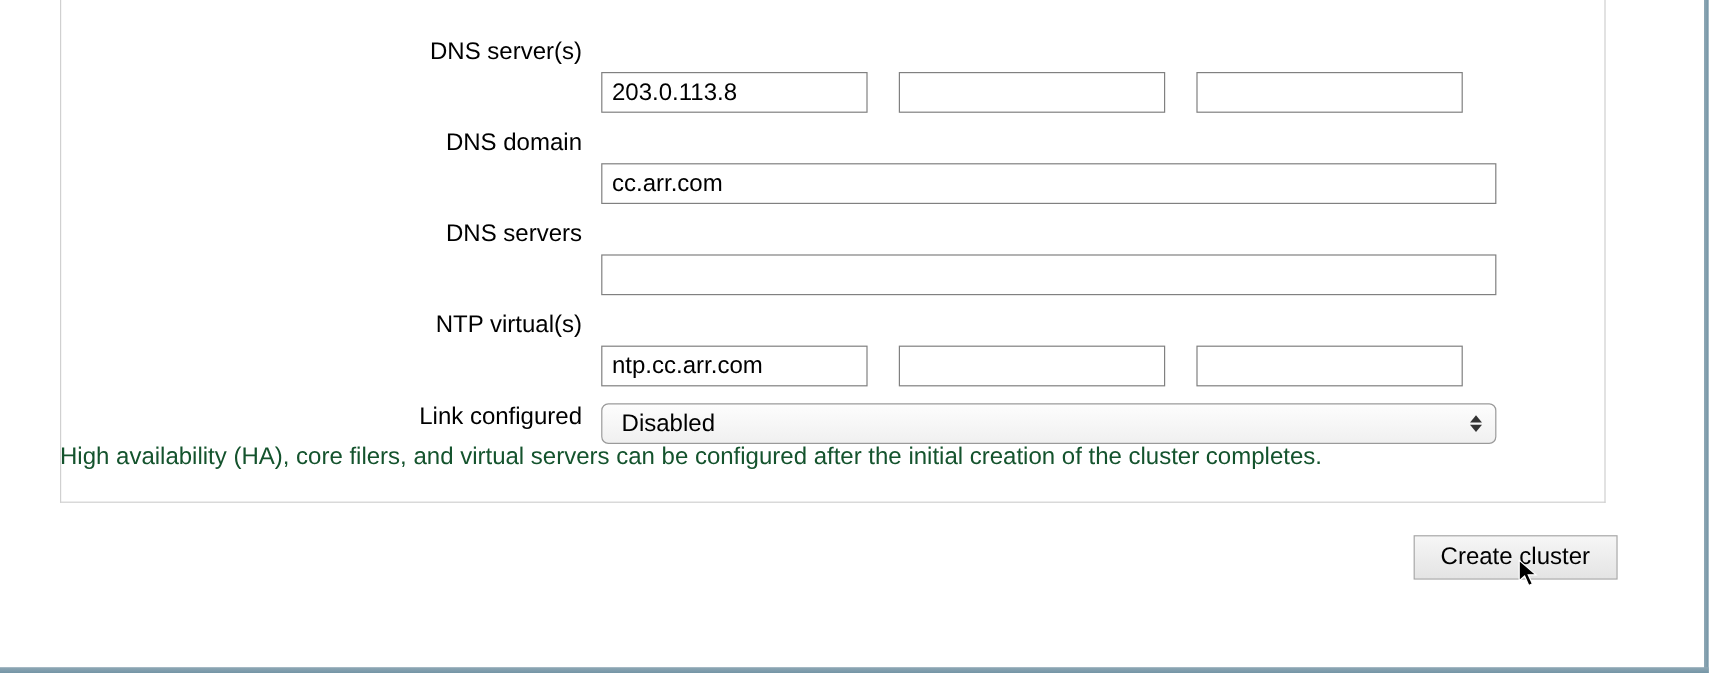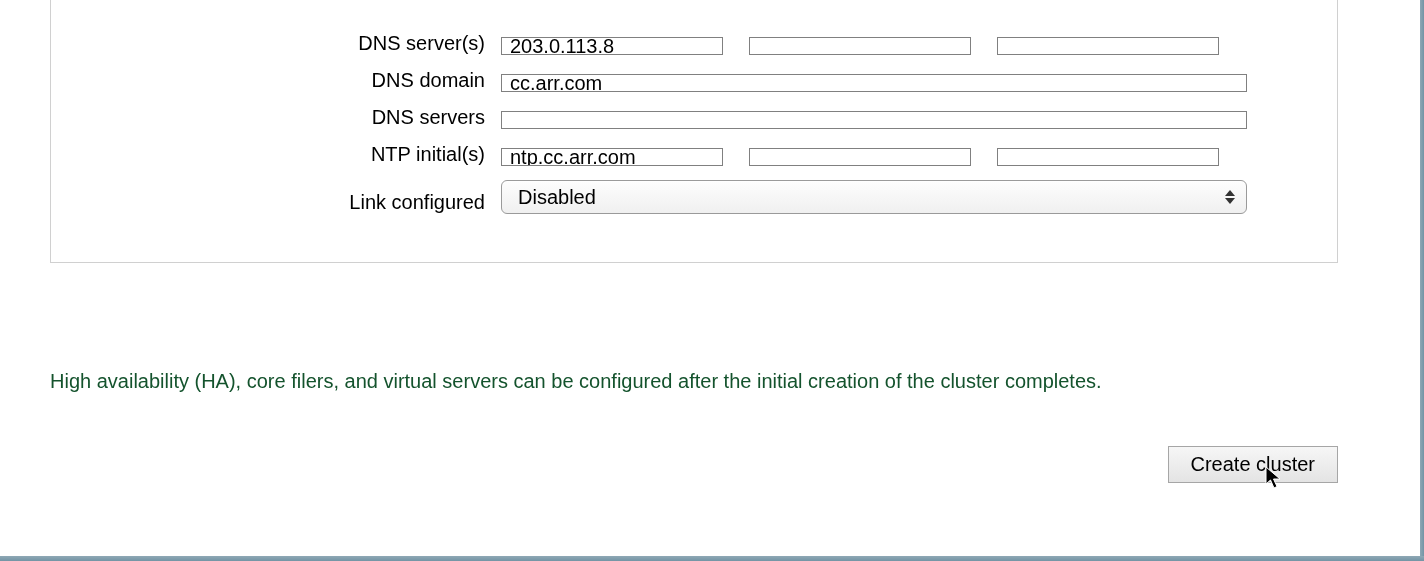--- a/index.html
+++ b/index.html
@@ -41,42 +41,43 @@
       left: 50px;
       right: 82px;
       top: 0;
       border: 1px solid #d0d0d0;
       border-top: none;
       padding: 18px 50px 34px 50px;
       background: #fff;
     }
     .form-row {
       display: flex;
-      align-items: flex-end;
+      align-items: flex-start;
       margin: 14px 0;
     }
     .form-label {
       width: 400px;
       text-align: right;
       padding-right: 16px;
       color: #000;
       font-size: 20px;
     }
     .field-group-three {
       display: flex;
       gap: 26px;
       flex: 1;
     }
     .text-input {
       border: 1px solid #808080;
-      height: 18px;
+      height: 34px;
       padding: 3px 8px;
       font-size: 20px;
       font-family: inherit;
       background: #fff;
+      margin-top: 28px;
     }
     .text-input.short { width: 222px; }
     .text-input.wide { width: 746px; }
     .select-wrap {
       position: relative;
       width: 746px;
     }
     .native-select {
       appearance: none;
       -webkit-appearance: none;
@@ -109,21 +110,21 @@
     .select-chevrons .down { border-top: 6px solid #333; }
     .hint-text {
       position: absolute;
       left: 50px;
       top: 370px;
       font-size: 20px;
       color: #14532d;
     }
     .action-row {
       position: absolute;
-      right: 82px;
+      right: 72px;
       top: 446px;
     }
     .create-button {
       background: linear-gradient(#f6f6f6, #e4e4e4);
       border: 1px solid #a6a6a6;
       font-size: 20px;
       padding: 6px 22px;
       color: #000;
       cursor: pointer;
     }
@@ -156,21 +157,21 @@
       <div class="form-label">DNS domain</div>
       <input class="text-input wide" value="cc.arr.com" style="">
     </div>
 
     <div class="form-row">
       <div class="form-label">DNS servers</div>
       <input class="text-input wide" value="" style="">
     </div>
 
     <div class="form-row">
-      <div class="form-label">NTP initial(s)</div>
+      <div class="form-label">NTP virtual(s)</div>
       <div class="field-group-three">
         <input class="text-input short" value="ntp.cc.arr.com" style="">
         <input class="text-input short" value="" style="">
         <input class="text-input short" value="" style="">
       </div>
     </div>
 
     <div class="form-row">
       <div class="form-label">Link configured</div>
       <div class="select-wrap">

